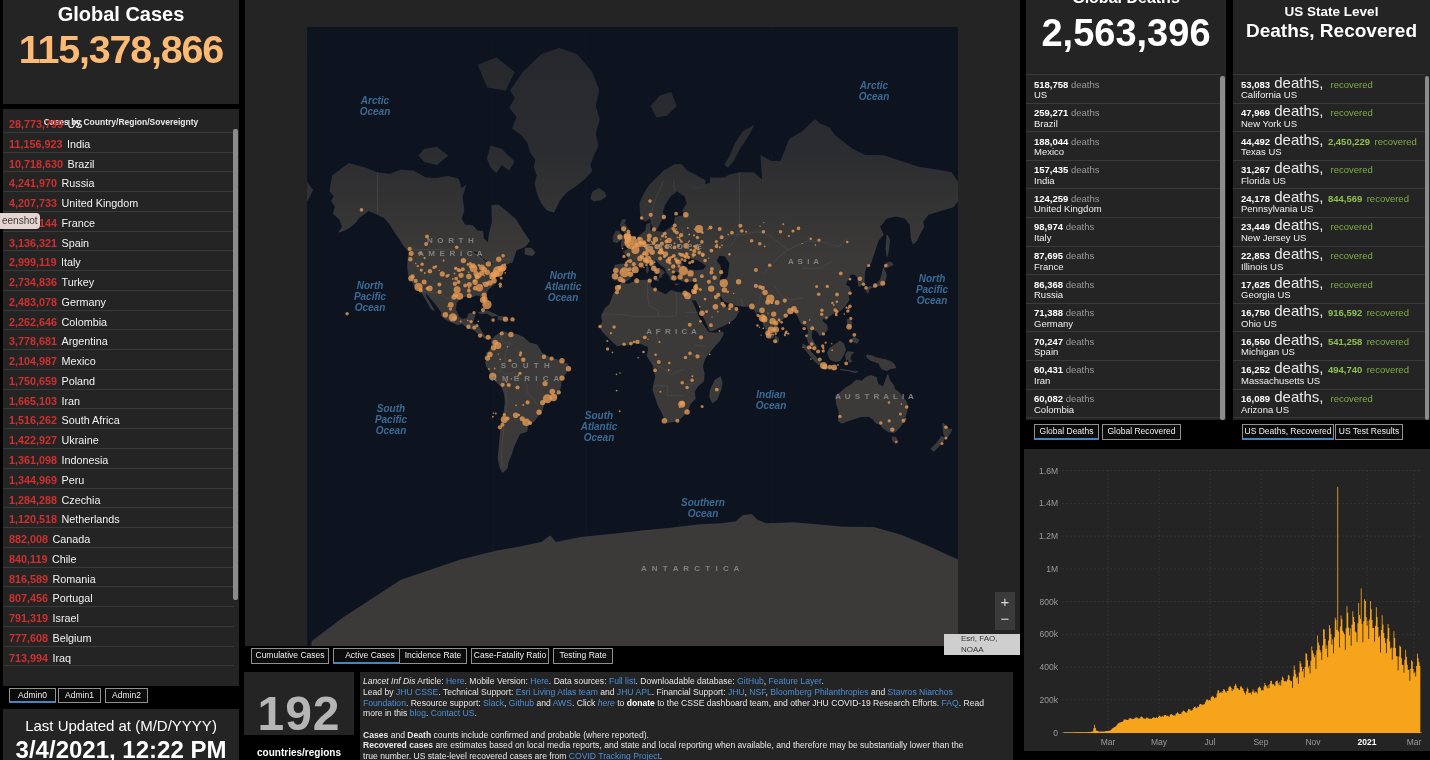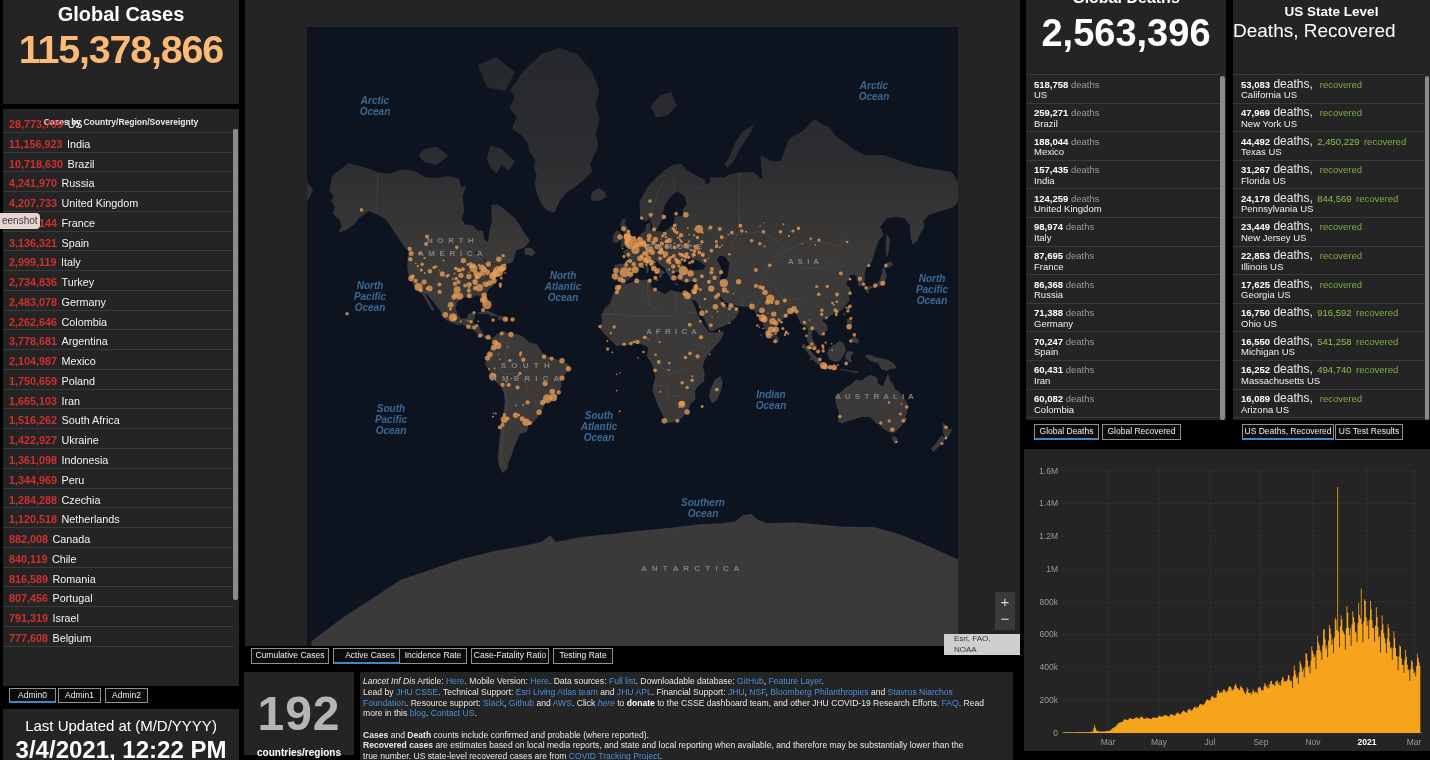--- a/index.html
+++ b/index.html
@@ -8,24 +8,24 @@
 .oc{fill:#3a6b96;font-size:10px;font-style:italic;font-weight:bold;text-anchor:middle;font-family:"Liberation Sans",sans-serif}
 .cont{fill:#808080;font-size:8px;font-weight:bold;text-anchor:middle;font-family:"Liberation Sans",sans-serif}
 .axl{fill:#9b9b9b;font-size:8.5px;font-family:"Liberation Sans",sans-serif}
 .axb{fill:#ffffff;font-size:8.5px;font-weight:bold;font-family:"Liberation Sans",sans-serif}
 .lrow{height:19.78px;line-height:19px;border-bottom:1px solid #3a3a3a;padding-left:6px;white-space:nowrap;overflow:hidden}
 .lnum{color:#ce3030;font-weight:bold;font-size:10.8px}
 .lcty{color:#f2f2f2;font-size:10.8px}
 .drow{height:28.6px;border-bottom:1px solid #3a3a3a;padding:2.5px 0 0 8px;white-space:nowrap;overflow:hidden;line-height:10.5px}
 .dnum{color:#fff;font-weight:bold;font-size:9.5px}
 .dlab{color:#9a9a9a;font-size:9.5px}
-.dwh{color:#eaeaea;font-size:12px}
+.dwh{color:#eaeaea;font-size:15px}
 .dcty{color:#f0f0f0;font-size:9.5px}
 .grn{color:#7fae44;font-size:9.5px}
-.grnum{color:#8fbf4d;font-weight:normal;font-size:9.5px}
+.grnum{color:#8fbf4d;font-weight:bold;font-size:9.5px}
 .tab{position:absolute;height:15px;background:#0b0b0b;border:1px solid #919191;
  color:#f0f0f0;font-size:8.5px;text-align:center;line-height:13px;white-space:nowrap;overflow:hidden}
 .tabactive{border-bottom:2.5px solid #3f87c9}
 .scroll{position:absolute;width:4.5px;background:#8b8b8b;border-radius:2px}
 a{color:#4a90d9;text-decoration:none}
 </style></head>
 <body>
 
 <div class="panel" style="left:3px;top:0;width:236px;height:104px;text-align:center">
   <div style="color:#fff;font-size:20px;font-weight:bold;margin-top:3px">Global Cases</div>
@@ -55,20 +55,21 @@
       <div class="lrow"><span class="lnum">1,361,098</span> <span class="lcty">Indonesia</span></div>
       <div class="lrow"><span class="lnum">1,344,969</span> <span class="lcty">Peru</span></div>
       <div class="lrow"><span class="lnum">1,284,288</span> <span class="lcty">Czechia</span></div>
       <div class="lrow"><span class="lnum">1,120,518</span> <span class="lcty">Netherlands</span></div>
       <div class="lrow"><span class="lnum">882,008</span> <span class="lcty">Canada</span></div>
       <div class="lrow"><span class="lnum">840,119</span> <span class="lcty">Chile</span></div>
       <div class="lrow"><span class="lnum">816,589</span> <span class="lcty">Romania</span></div>
       <div class="lrow"><span class="lnum">807,456</span> <span class="lcty">Portugal</span></div>
       <div class="lrow"><span class="lnum">791,319</span> <span class="lcty">Israel</span></div>
       <div class="lrow"><span class="lnum">777,608</span> <span class="lcty">Belgium</span></div>
+      <div class="lrow"><span class="lnum">713,994</span> <span class="lcty">Iraq</span></div>
     </div>
 </div>
 <div class="scroll" style="left:233px;top:129px;height:471px"></div>
 
 <div class="tab tabactive" style="left:9px;top:688px;width:47px;height:15px">Admin0</div>
 <div class="tab" style="left:58px;top:688px;width:43px;height:15px">Admin1</div>
 <div class="tab" style="left:105px;top:688px;width:43px;height:15px">Admin2</div>
 
 <div class="panel" style="left:3px;top:709px;width:236px;height:51px;text-align:center">
   <div style="color:#fff;font-size:15px;margin-top:8px">Last Updated at (M/D/YYYY)</div>
@@ -789,30 +790,30 @@
       <text x="368" y="222" class="cont" style="letter-spacing:1.0px"><tspan x="368" dy="0">E U R O P E</tspan></text>
       <text x="365" y="307" class="cont" style="letter-spacing:1.0px"><tspan x="365" dy="0">A F R I C A</tspan></text>
       <text x="497" y="237" class="cont" style="letter-spacing:1.0px"><tspan x="497" dy="0">A S I A</tspan></text>
       <text x="568" y="372" class="cont" style="letter-spacing:1.0px"><tspan x="568" dy="0">A U S T R A L I A</tspan></text>
       <text x="384" y="544" class="cont" style="letter-spacing:1.5px"><tspan x="384" dy="0">A N T A R C T I C A</tspan></text>
 </svg>
   <div class="abs" style="left:750px;top:592px;width:20px;height:38px;background:#3a3a3a;color:#d8d8d8;text-align:center;font-size:15px">
     <div style="height:19px;line-height:19px">+</div>
     <div style="height:19px;line-height:15px">−</div>
   </div>
-  <div class="abs" style="left:699px;top:634px;background:#cfcfcf;color:#323232;font-size:8px;padding:0 10px;line-height:10.5px">Esri, FAO, NOAA</div>
+  <div class="abs" style="left:699px;top:634px;background:#cfcfcf;color:#323232;font-size:8px;padding:0 17px;line-height:10.5px">Esri, FAO, NOAA</div>
 </div>
 
 <div class="tab" style="left:251px;top:648px;width:78px;height:16px">Cumulative Cases</div>
 <div class="tab tabactive" style="left:333px;top:648px;width:74px;height:16px">Active Cases</div>
 <div class="tab" style="left:399px;top:648px;width:68px;height:16px">Incidence Rate</div>
 <div class="tab" style="left:471px;top:648px;width:78px;height:16px">Case-Fatality Ratio</div>
 <div class="tab" style="left:553px;top:648px;width:60px;height:16px">Testing Rate</div>
 
-<div class="panel" style="left:244px;top:672px;width:110px;height:83px;text-align:center">
+<div class="panel" style="left:244px;top:672px;width:110px;height:63px;text-align:center">
   <div style="color:#b5b5b5;font-size:48px;font-weight:bold;margin-top:14px;letter-spacing:1px">192</div>
   <div style="color:#fff;font-size:10px;font-weight:bold;margin-top:6px">countries/regions</div>
 </div>
 
 <div class="panel" style="left:360px;top:672px;width:653px;height:88px;color:#e8e8e8;font-size:9.7px;line-height:10.8px;padding:4px 0 0 3px;white-space:nowrap">
     <div style="transform:scaleX(0.885);transform-origin:0 0;width:730px">
   <div><i>Lancet Inf Dis</i> Article: <a>Here</a>. Mobile Version: <a>Here</a>. Data sources: <a>Full list</a>. Downloadable database: <a>GitHub</a>, <a>Feature Layer</a>.</div>
   <div>Lead by <a>JHU CSSE</a>. Technical Support: <a>Esri Living Atlas team</a> and <a>JHU APL</a>. Financial Support: <a>JHU</a>, <a>NSF</a>, <a>Bloomberg Philanthropies</a> and <a>Stavros Niarchos</a></div>
   <div><a>Foundation</a>. Resource support: <a>Slack</a>, <a>Github</a> and <a>AWS</a>. Click <a><i>here</i></a> to <b style="color:#fff">donate</b> to the CSSE dashboard team, and other JHU COVID-19 Research Efforts. <a>FAQ</a>. Read</div>
   <div>more in this <a>blog</a>. <a>Contact US</a>.</div>
@@ -877,21 +878,21 @@
       </div>
       <div class="drow"></div>
     </div>
 </div>
 <div class="scroll" style="left:1220px;top:76px;height:344px"></div>
 <div class="tab tabactive" style="left:1034px;top:424px;width:65px;height:16px">Global Deaths</div>
 <div class="tab" style="left:1102px;top:424px;width:79px;height:16px">Global Recovered</div>
 
 <div class="panel" style="left:1233px;top:0;width:197px;height:420px;overflow:hidden">
   <div style="position:absolute;top:4px;width:100%;text-align:center;color:#fff;font-size:13.5px;font-weight:bold">US State Level</div>
-  <div style="position:absolute;top:20px;width:100%;text-align:left;color:#fff;font-size:19px;font-weight:normal">Deaths, Recovered</div>
+  <div style="position:absolute;top:20px;width:100%;text-align:center;color:#fff;font-size:19px;font-weight:bold">Deaths, Recovered</div>
   <div style="position:absolute;top:74px;left:0;width:192px;border-top:1px solid #3a3a3a">
       <div class="drow">
         <div><span class="dnum">53,083</span><span class="dwh"> deaths,</span> <span class="grn">&nbsp;recovered</span></div>
         <div class="dcty">California US</div>
       </div>
       <div class="drow">
         <div><span class="dnum">47,969</span><span class="dwh"> deaths,</span> <span class="grn">&nbsp;recovered</span></div>
         <div class="dcty">New York US</div>
       </div>
       <div class="drow">

